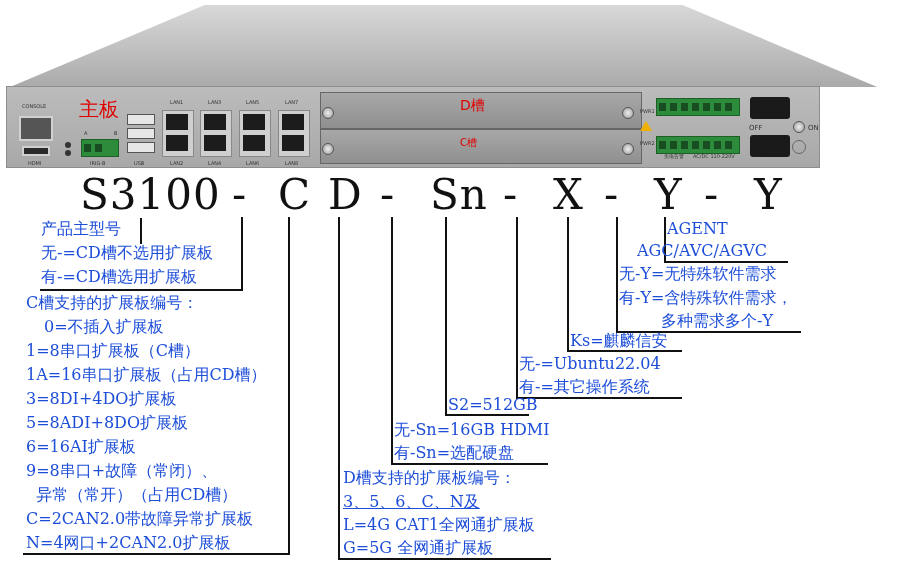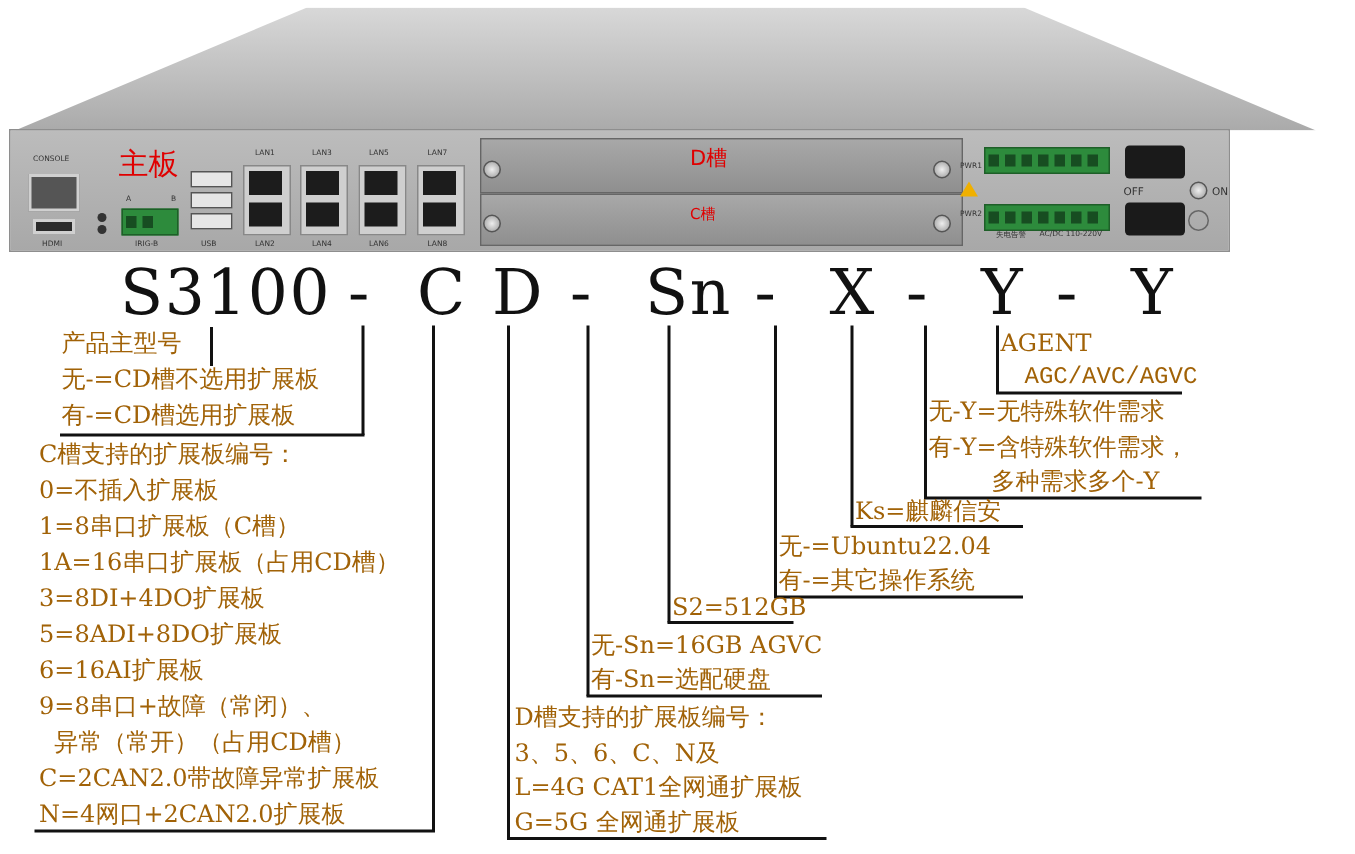--- a/index.html
+++ b/index.html
@@ -19,21 +19,21 @@
   .slot{position:absolute;background:linear-gradient(180deg,#a8a8a8,#8f8f8f);border:1px solid #666;}
   .screw{position:absolute;width:10px;height:10px;border-radius:50%;background:radial-gradient(#eee,#999);border:1px solid #555;}
   .red{color:#e00000;font-family:"DejaVu Sans",sans-serif;}
   .term{position:absolute;height:16px;background:#2d8b3c;border:1px solid #1e5f28;}
   .term span{display:inline-block;width:7px;height:8px;margin:4px 2px;background:#174d21;}
   .switch{position:absolute;width:40px;height:22px;background:#1a1a1a;border-radius:3px;}
   
   .code{position:absolute;top:170px;font-size:42px;color:#111;letter-spacing:1px;white-space:nowrap;}
   .vl{position:absolute;width:2px;background:#111;}
   .hl{position:absolute;height:2px;background:#111;}
-  .t{position:absolute;font-size:16px;color:#a16207;white-space:nowrap;line-height:24px;}
+  .t{position:absolute;font-size:16px;color:#1d4ed8;white-space:nowrap;line-height:24px;}
 </style>
 </head>
 <body>
 
 <div>
   <div class="chassis-top"></div>
   <div class="front"></div>
 
   <span class="lbl-tiny" style="left:22px;top:103px;">CONSOLE</span>
   <div class="port" style="left:19px;top:116px;width:34px;height:25px;background:#555;"></div>
@@ -149,45 +149,45 @@
   <div class="hl" style="left:664px;top:261px;width:124px;"></div>
 </div>
 
 <div>
   <span class="t" style="left:41px;top:217px;">产品主型号</span>
   <span class="t" style="left:41px;top:241px;">无-=CD槽不选用扩展板</span>
   <span class="t" style="left:41px;top:265px;">有-=CD槽选用扩展板</span>
 
   <div>
     <span class="t" style="left:26px;top:291px;">C槽支持的扩展板编号：</span>
-    <span class="t" style="left:26px;top:315px;text-align:center;">0=不插入扩展板</span>
+    <span class="t" style="left:44px;top:315px;text-align:center;">0=不插入扩展板</span>
     <span class="t" style="left:26px;top:339px;">1=8串口扩展板（C槽）</span>
     <span class="t" style="left:26px;top:363px;">1A=16串口扩展板（占用CD槽）</span>
     <span class="t" style="left:26px;top:387px;">3=8DI+4DO扩展板</span>
     <span class="t" style="left:26px;top:411px;">5=8ADI+8DO扩展板</span>
     <span class="t" style="left:26px;top:435px;">6=16AI扩展板</span>
     <span class="t" style="left:26px;top:459px;">9=8串口+故障（常闭）、</span>
     <span class="t" style="left:26px;top:483px;white-space:pre;">  异常（常开）（占用CD槽）</span>
     <span class="t" style="left:26px;top:507px;">C=2CAN2.0带故障异常扩展板</span>
     <span class="t" style="left:26px;top:531px;">N=4网口+2CAN2.0扩展板</span>
   </div>
 
   <div>
     <span class="t" style="left:343px;top:466px;">D槽支持的扩展板编号：</span>
-    <span class="t" style="left:343px;top:490px;">3、5、6、C、N及</span>
+    <span class="t" style="left:343px;top:490px;text-decoration:underline;">3、5、6、C、N及</span>
     <span class="t" style="left:343px;top:513px;">L=4G CAT1全网通扩展板</span>
     <span class="t" style="left:343px;top:536px;">G=5G 全网通扩展板</span>
   </div>
 
-  <span class="t" style="left:394px;top:418px;">无-Sn=16GB AGVC</span>
+  <span class="t" style="left:394px;top:418px;">无-Sn=16GB HDMI</span>
   <span class="t" style="left:394px;top:441px;">有-Sn=选配硬盘</span>
   <span class="t" style="left:448px;top:393px;">S2=512GB</span>
 
   <span class="t" style="left:519px;top:352px;">无-=Ubuntu22.04</span>
   <span class="t" style="left:519px;top:375px;">有-=其它操作系统</span>
   <span class="t" style="left:570px;top:329px;">Ks=麒麟信安</span>
 
   <span class="t" style="left:619px;top:262px;">无-Y=无特殊软件需求</span>
   <span class="t" style="left:619px;top:286px;">有-Y=含特殊软件需求，</span>
   <span class="t" style="left:661px;top:309px;text-align:center;">多种需求多个-Y</span>
   <span class="t" style="left:667px;top:217px;">AGENT</span>
-  <span class="t" style="left:683px;top:239px;font-family:Liberation Mono, monospace;">AGC/AVC/AGVC</span>
+  <span class="t" style="left:637px;top:239px;">AGC/AVC/AGVC</span>
 </div>
 
 </body></html>

